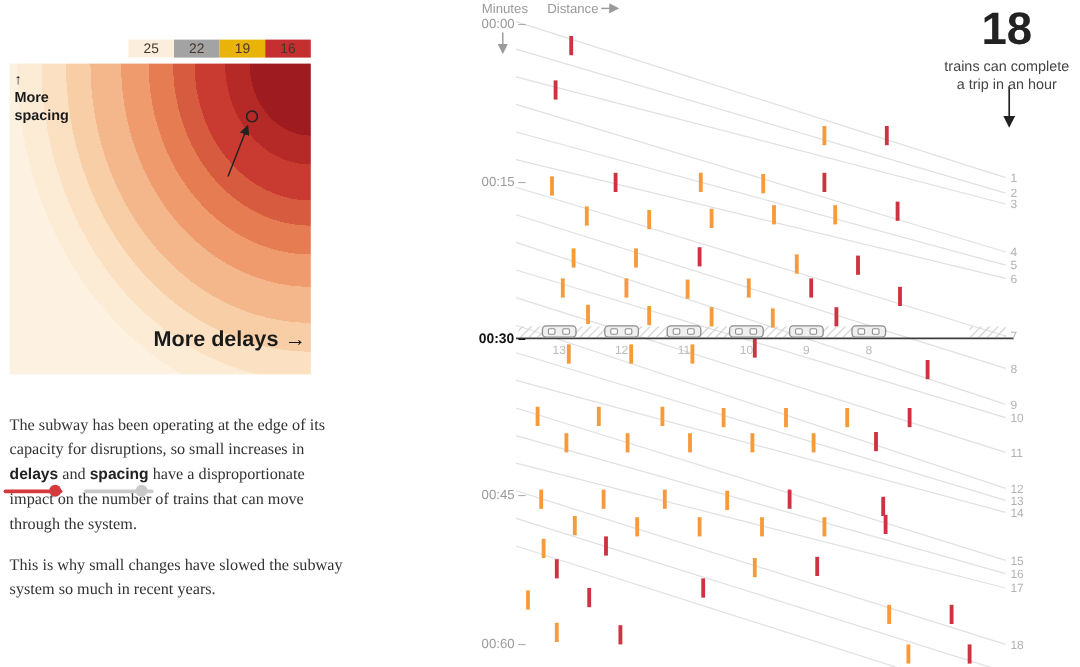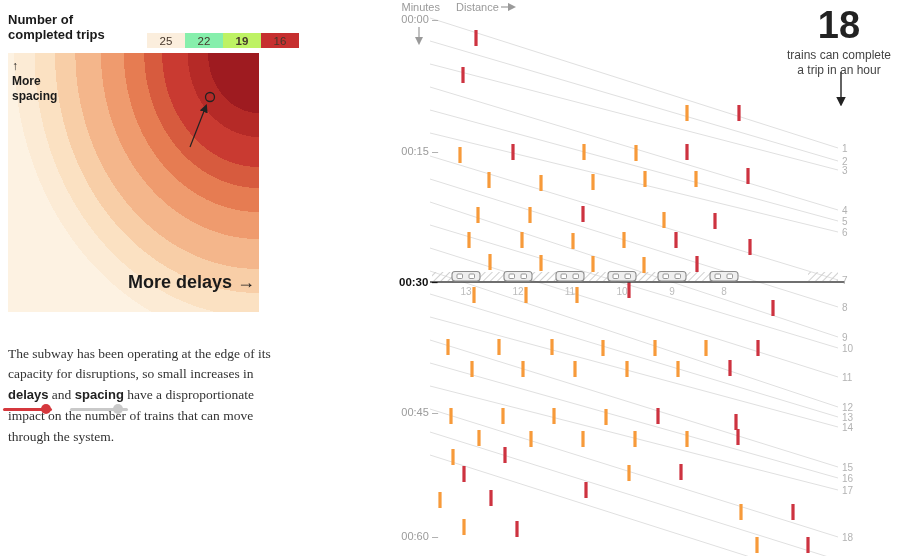--- a/index.html
+++ b/index.html
@@ -226,27 +226,25 @@
         <text x="438" y="416" text-anchor="end" font-size="11px" font-weight="normal" fill="#9a9a9a">00:45 –</text>
         <text x="438" y="540" text-anchor="end" font-size="11px" font-weight="normal" fill="#9a9a9a">00:60 –</text>
         <text x="440" y="11" text-anchor="end" font-size="11px" fill="#9a9a9a">Minutes</text>
         <line x1="419" y1="27" x2="419" y2="43" stroke="#9a9a9a" stroke-width="1.2" marker-end="url(#ah-gray)"></line>
         <text x="456" y="11" font-size="11px" fill="#9a9a9a">Distance</text>
         <line x1="501" y1="7" x2="514" y2="7" stroke="#9a9a9a" stroke-width="1.2" marker-end="url(#ah-gray)"></line>
       </g>
       <line x1="841" y1="72" x2="841" y2="104" stroke="#222" stroke-width="1.4" marker-end="url(#ah-dark)"></line>
     </svg>
 
-  <div class="lp-title">Number of
-completed trips</div>
 
   <div class="legend" id="legend">
-      <div class="sw" style="background: rgb(251, 238, 221); margin-left: 40px;">25</div>
-      <div class="sw" style="background: #86efac;">22</div>
-      <div class="sw" style="background: #bef264; font-weight: bold;">19</div>
+      <div class="sw" style="background: rgb(251, 238, 221);">25</div>
+      <div class="sw" style="background: #a3a3a3;">22</div>
+      <div class="sw" style="background: #eab308;">19</div>
       <div class="sw" style="background: rgb(198, 47, 47);">16</div>
     </div>
 
   <div class="heatmap" id="heatmap" style="background: radial-gradient(255px 300px at 100% 0%, rgb(158, 27, 32) 0%, rgb(158, 27, 32) 20%, rgb(181, 42, 39) 20%, rgb(181, 42, 39) 28%, rgb(201, 58, 49) 28%, rgb(201, 58, 49) 38%, rgb(215, 91, 62) 38%, rgb(215, 91, 62) 45%, rgb(230, 124, 82) 45%, rgb(230, 124, 82) 53%, rgb(239, 155, 110) 53%, rgb(239, 155, 110) 62%, rgb(244, 182, 139) 62%, rgb(244, 182, 139) 72%, rgb(248, 206, 167) 72%, rgb(248, 206, 167) 80%, rgb(251, 225, 194) 80%, rgb(251, 225, 194) 88%, rgb(252, 235, 213) 88%, rgb(252, 235, 213) 96%, rgb(253, 242, 226) 96%, rgb(253, 242, 226) 100%);">
     <div class="hm-label more-spacing">↑
 More
 spacing</div>
 
     <svg class="hm-svg">
       <defs>
@@ -264,19 +262,20 @@
   <p class="body-text p1">
     <span>The subway has been operating at the edge of its capacity for disruptions, so small increases in </span><span class="widget-word"><span>delays</span><span class="slider red">
           <span class="track" id="track-red" style="background: rgb(213, 56, 61);"></span>
           <span class="knob" id="knob-red" style="background: rgb(213, 56, 61);"></span>
         </span></span><span> and </span><span class="widget-word"><span>spacing</span><span class="slider gray">
           <span class="track" id="track-gray" style="background: rgb(201, 201, 201);"></span>
           <span class="knob" id="knob-gray" style="background: rgb(201, 201, 201);"></span>
         </span></span><span> have a disproportionate impact on the number of trains that can move through the system.</span>
   </p>
 
+  <p class="body-text p2">This is why small changes have slowed the subway system so much in recent years.</p>
 
   <div class="headline">
     <div class="big">18</div>
     <div class="cap">trains can complete a trip in an hour</div>
   </div>
 
 </div>
 
 </body></html>

